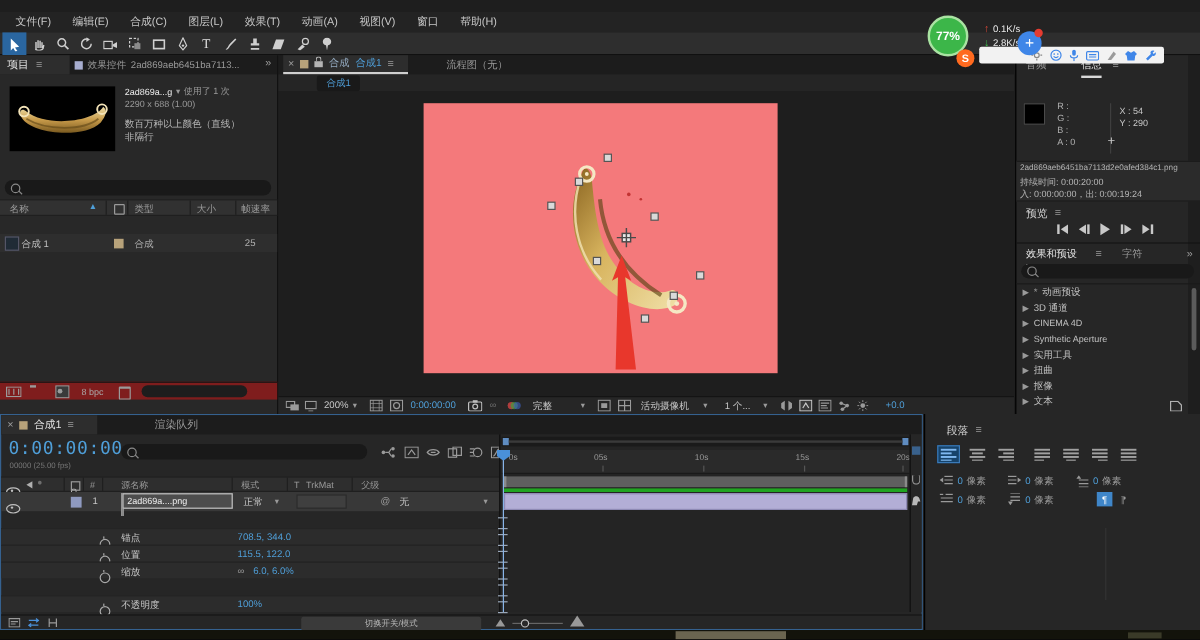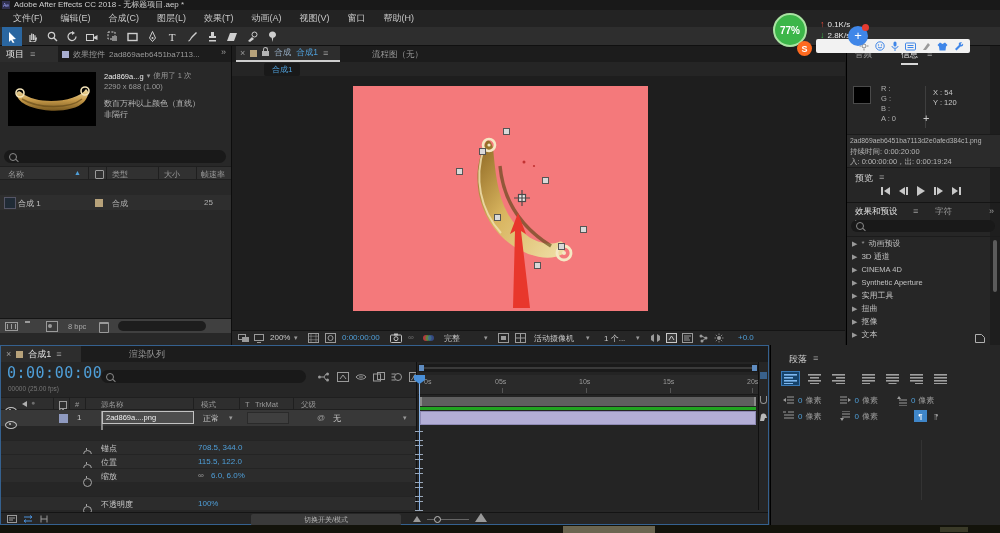--- a/index.html
+++ b/index.html
@@ -36,24 +36,20 @@
   .vbar{width:2px;height:8px;background:#c8c8c8}
   .mtn{width:0;height:0;border-left:4px solid transparent;border-right:4px solid transparent;border-bottom:6px solid #999}
   .toolcell{width:20px;height:19px;display:flex;align-items:center;justify-content:center}
   svg{display:block}
 </style>
 </head>
 <body>
 
 <div id="screen">
 
-  <div class="p" style="left:0;top:0;width:1000px;height:10px;background:#191919">
-    <div class="p" style="left:2px;top:1px;width:8px;height:8px;background:#30304f;color:#9fa8ff;font-size:5px;text-align:center;line-height:8px">Ae</div>
-    <div class="p t8 nw" style="left:14px;top:0;line-height:10px;color:#cfcfcf">Adobe After Effects CC 2018 - 无标题项目.aep *</div>
-  </div>
 
   <div class="p f" style="left:0;top:10px;width:1000px;height:17px;background:#232323;padding-left:4px">
     <span class="t9" style="padding:0 9px">文件(F)</span>
     <span class="t9" style="padding:0 9px">编辑(E)</span>
     <span class="t9" style="padding:0 9px">合成(C)</span>
     <span class="t9" style="padding:0 9px">图层(L)</span>
     <span class="t9" style="padding:0 9px">效果(T)</span>
     <span class="t9" style="padding:0 9px">动画(A)</span>
     <span class="t9" style="padding:0 9px">视图(V)</span>
     <span class="t9" style="padding:0 9px">窗口</span>
@@ -266,21 +262,21 @@
     </div>
 
     <div class="p" style="left:0;top:149px;width:231px;height:15px;background:#2e2e2e">
       <span class="p cico" style="left:4px;top:2px"></span>
       <span class="p t8 nw" style="left:18px;top:3px;color:#c0c0c0">合成 1</span>
       <span class="p chip" style="left:95px;top:4px;width:8px;height:8px;background:#b7a27a"></span>
       <span class="p t8" style="left:112px;top:3px;color:#b0b0b0">合成</span>
       <span class="p t8" style="left:204px;top:3px;color:#b0b0b0">25</span>
     </div>
 
-    <div class="p" style="left:0;top:272px;width:231px;height:15px;background:#404040;border-top:1px solid #151515;box-sizing:border-box">
+    <div class="p" style="left:0;top:272px;width:231px;height:15px;background:#7f1d1d;border-top:1px solid #151515;box-sizing:border-box">
       <svg class="p" style="left:5px;top:3px" width="13" height="9">
           <rect x="0.5" y="0.5" width="12" height="8" stroke="#9a9a9a" fill="none"></rect>
           <path d="M2.5,2 v5 M6.5,2 v5 M10.5,2 v5" stroke="#9a9a9a"></path>
         </svg>
       <span class="p folder" style="left:25px;top:4px"></span>
       <svg class="p" style="left:46px;top:2px" width="12" height="11">
           <rect x="0.5" y="0.5" width="11" height="10" stroke="#9a9a9a" fill="#3a3a3a"></rect>
           <circle cx="4" cy="5" r="2" fill="#9a9a9a"></circle>
         </svg>
       <span class="p t75" style="left:68px;top:3px;color:#aaa">8 bpc</span>
@@ -424,21 +420,21 @@
     <span class="p t85 lt" style="left:54px;top:3px;border-bottom:2px solid #d8d8d8;padding-bottom:2px">信息</span>
     <span class="p t9 gray" style="left:80px;top:3px">≡</span>
 
     <span class="p" style="left:6px;top:40px;width:16px;height:16px;background:#000;border:1px solid #4a4a4a"></span>
     <span class="p t75" style="left:34px;top:38px;color:#b0b0b0">R :</span>
     <span class="p t75" style="left:34px;top:48px;color:#b0b0b0">G :</span>
     <span class="p t75" style="left:34px;top:58px;color:#b0b0b0">B :</span>
     <span class="p t75" style="left:34px;top:68px;color:#b0b0b0">A : 0</span>
     <span class="p" style="left:78px;top:40px;width:1px;height:42px;background:#3e3e3e"></span>
     <span class="p t75" style="left:86px;top:42px;color:#c8c8c8">X : 54</span>
-    <span class="p t75" style="left:86px;top:52px;color:#c8c8c8">Y : 120</span>
+    <span class="p t75" style="left:86px;top:52px;color:#c8c8c8">Y : 290</span>
     <span class="p" style="left:76px;top:66px;font-size:11px;color:#c8c8c8">+</span>
 
     <div class="p" style="left:0;top:88px;width:153px;height:34px;background:#2b2b2b;border-top:1px solid #1b1b1b;border-bottom:1px solid #1b1b1b;box-sizing:border-box">
       <span class="p nw" style="left:3px;top:2px;font-size:6.8px;color:#b5b5b5">2ad869aeb6451ba7113d2e0afed384c1.png</span>
       <span class="p t75 nw" style="left:3px;top:12px;color:#b5b5b5">持续时间: 0:00:20:00</span>
       <span class="p t75 nw" style="left:3px;top:22px;color:#b5b5b5">入: 0:00:00:00，出: 0:00:19:24</span>
     </div>
 
     <span class="p t9" style="left:8px;top:126px;color:#d0d0d0">预览</span>
     <span class="p t9 gray" style="left:32px;top:126px">≡</span>

